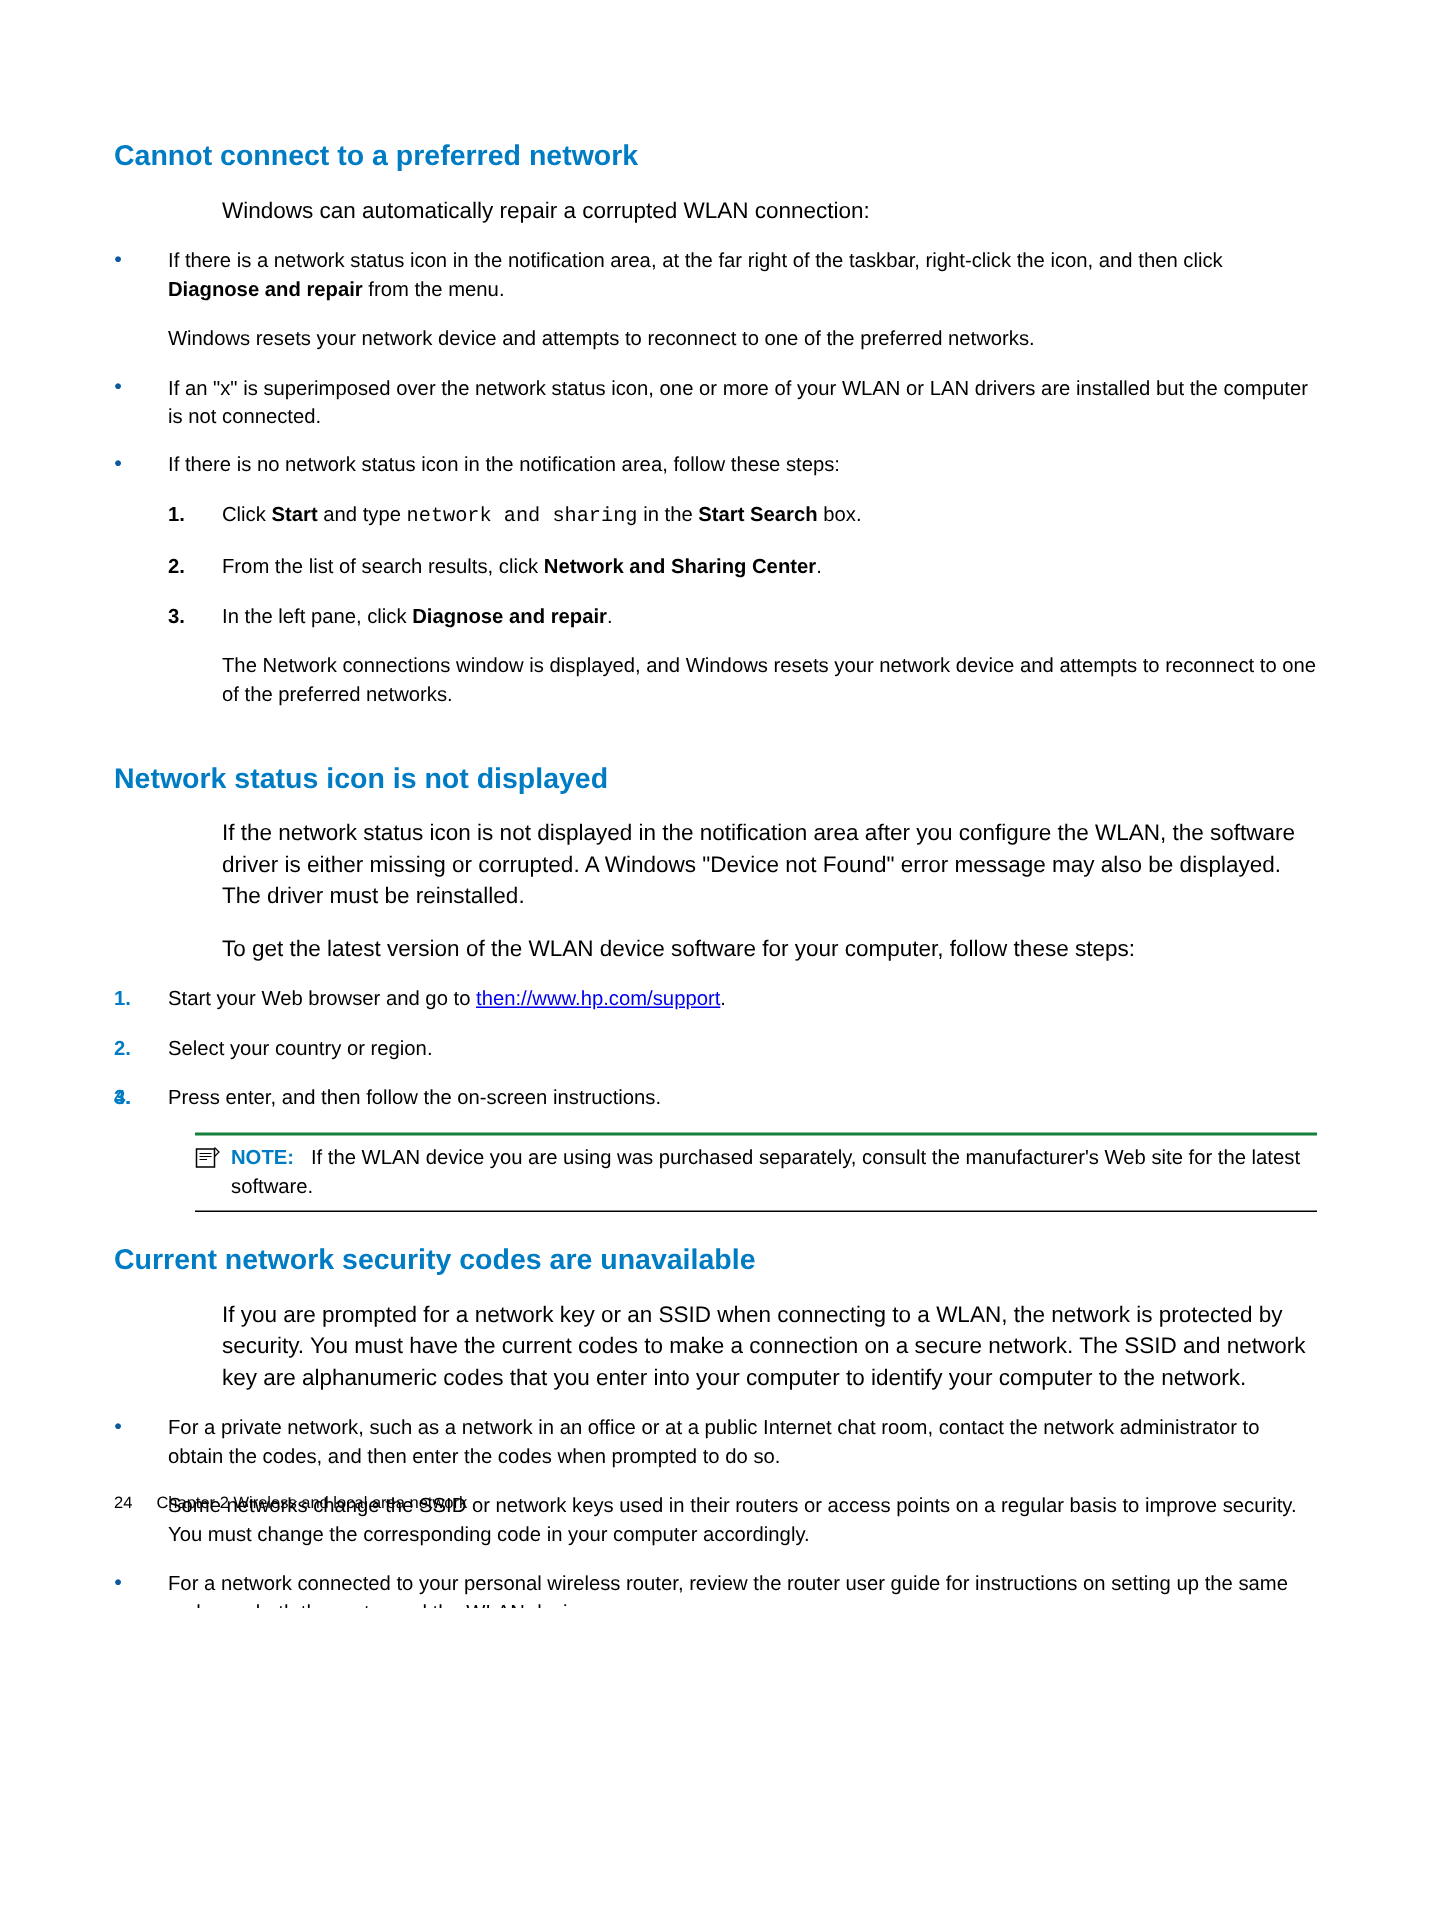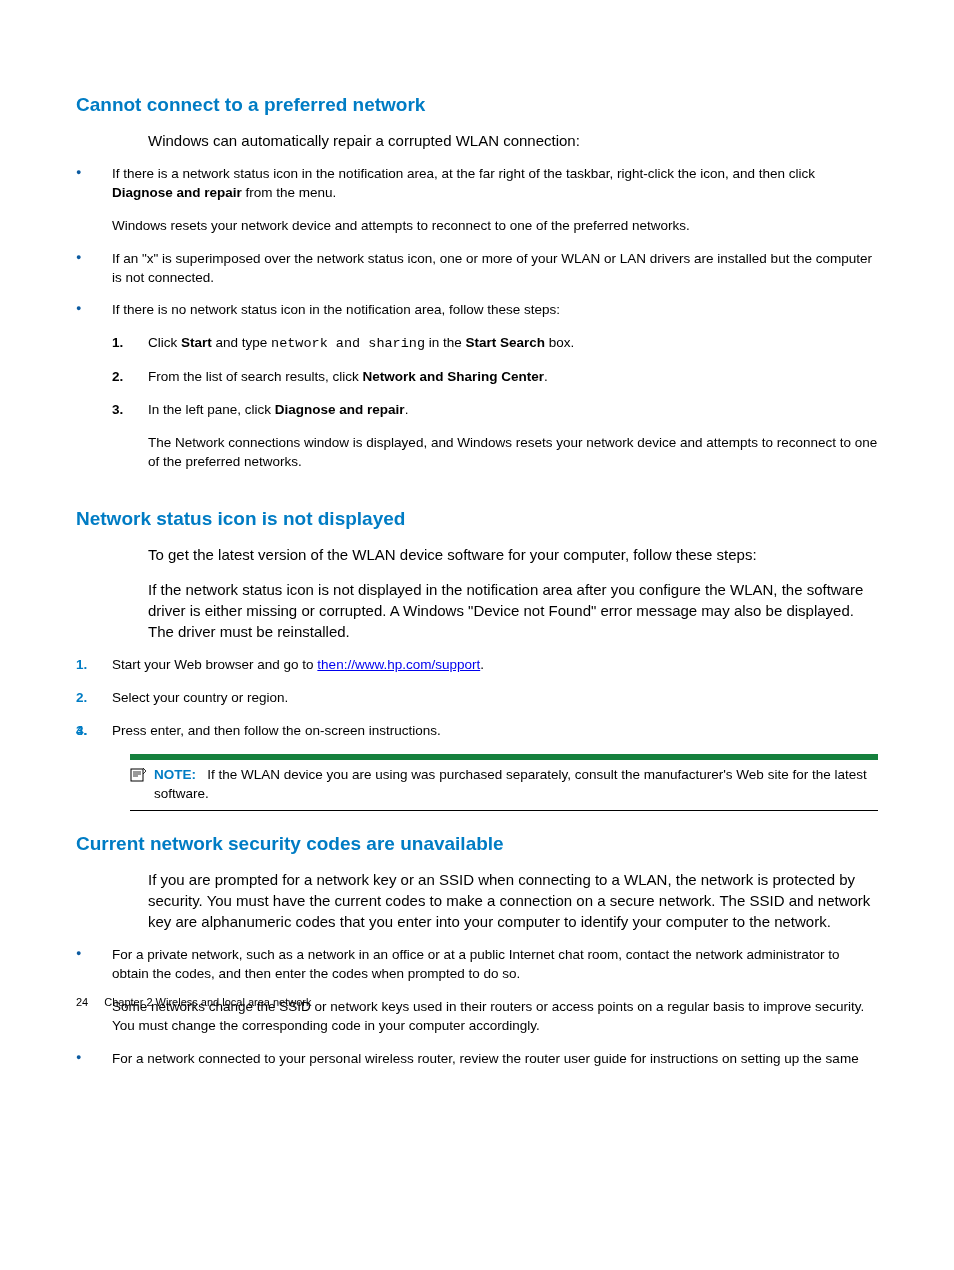--- a/index.html
+++ b/index.html
@@ -64,21 +64,21 @@
   }
   ol.numbers.black-num > li .num { color: #000; }
   .sub-para {
     margin-top: 14px;
   }
   .mono { font-family: "Courier New", monospace; }
   .link { color: #0000ee; text-decoration: underline; }
   .key { color: #000000; }
   .note-box {
     margin-left: 54px;
-    border-top: 6px solid #15803d;
+    border-top: 2px solid #15803d;
     border-bottom: 1px solid #000;
     padding: 6px 0 6px 24px;
     font-size: 13.5px;
     line-height: 1.4;
     position: relative;
     margin-bottom: 22px;
   }
   .note-box .note-icon {
     position: absolute;
     left: 0;
@@ -121,22 +121,22 @@
         <li><span class="num">3.</span><span>In the left pane, click </span><b>Diagnose and repair</b><span>.</span>
           <div class="sub-para">The Network connections window is displayed, and Windows resets your network device and attempts to reconnect to one of the preferred networks.</div>
         </li>
       </ol>
     </li>
   </ul>
 
   <div class="section-spacer"></div>
 
   <h2 class="section-heading">Network status icon is not displayed</h2>
+  <p class="body-text indent1">If the network status icon is not displayed in the notification area after you configure the WLAN, the software driver is either missing or corrupted. A Windows "Device not Found" error message may also be displayed. The driver must be reinstalled.</p>
   <p class="body-text indent1">To get the latest version of the WLAN device software for your computer, follow these steps:</p>
-  <p class="body-text indent1">If the network status icon is not displayed in the notification area after you configure the WLAN, the software driver is either missing or corrupted. A Windows "Device not Found" error message may also be displayed. The driver must be reinstalled.</p>
 
   <ol class="numbers indent1">
     <li><span class="num">1.</span><span>Start your Web browser and go to </span><a class="link">then://www.hp.com/support</a><span>.</span></li>
     <li><span class="num">2.</span><span>Select your country or region.</span></li>
     <li><span class="num">3.</span></li>
     <li><span class="num">4.</span><span>Press </span><span class="key">enter</span><span>, and then follow the on-screen instructions.</span></li>
   </ol>
 
   <div class="note-box">
     <svg class="note-icon" viewBox="0 0 17 15">

